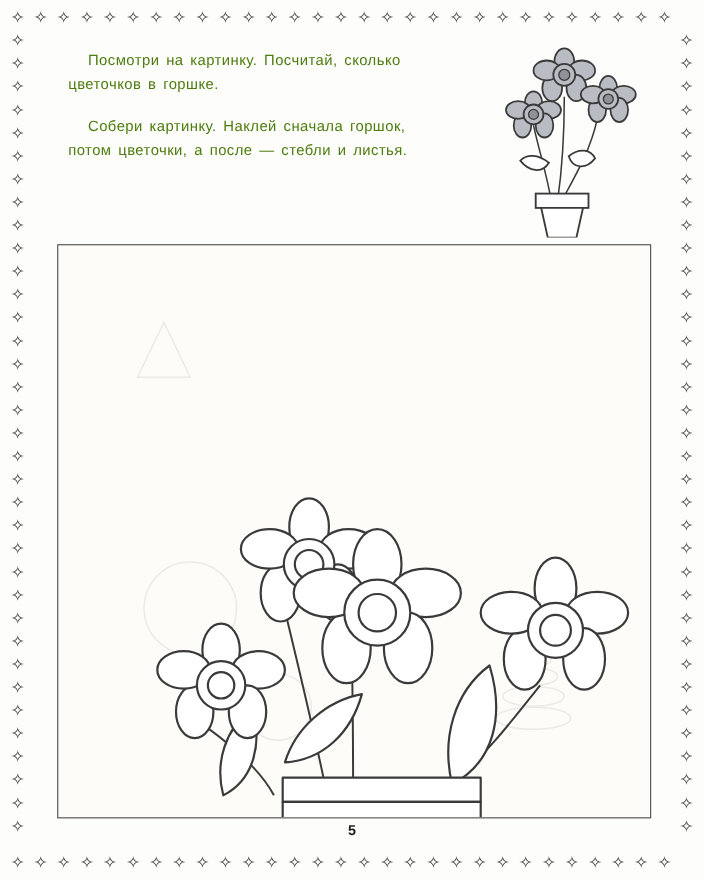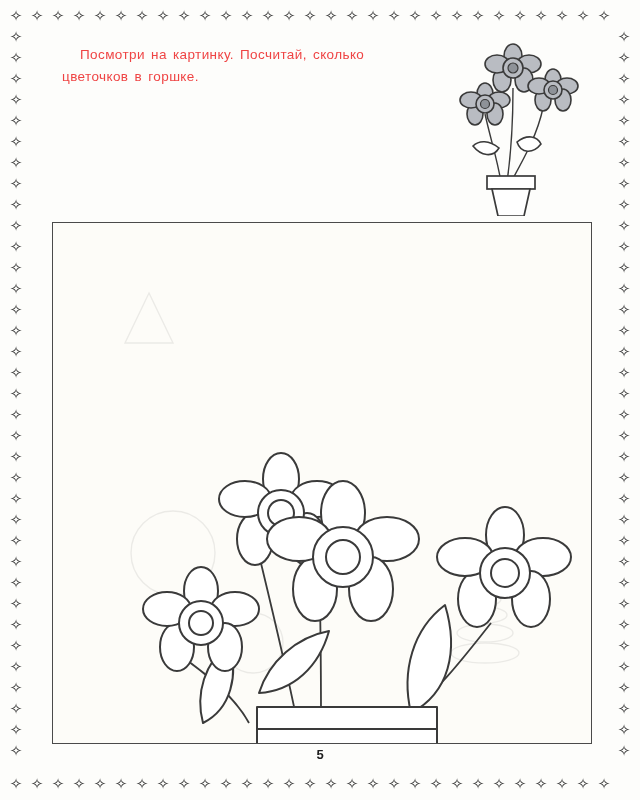--- a/index.html
+++ b/index.html
@@ -48,21 +48,21 @@
     width: 572px;
     height: 742px;
   }
 
   
   .text-block {
     position: absolute;
     left: 28px;
     top: 14px;
     width: 340px;
-    color: #ef4444;
+    color: #4d7c0f;
     font-size: 13.5px;
     line-height: 22px;
     letter-spacing: 0.4px;
   }
   .para {
     margin: 0 0 16px 0;
     text-indent: 18px;
     word-spacing: 2px;
   }
 
@@ -234,20 +234,21 @@
       <span class="star" style="left: 0px; top: 714px; color: rgb(59, 59, 59);">✧</span>
       <span class="star" style="left: 608px; top: 714px; color: rgb(59, 59, 59);">✧</span>
       <span class="star" style="left: 0px; top: 735px; color: rgb(59, 59, 59);">✧</span>
       <span class="star" style="left: 608px; top: 735px; color: rgb(59, 59, 59);">✧</span>
     </div>
 
   <div class="content">
 
     <div class="text-block">
       <p class="para">Посмотри на картинку. Посчитай, сколько цветочков в горшке.</p>
+      <p class="para">Собери картинку. Наклей сначала горшок, потом цветочки, а после — стебли и листья.</p>
     </div>
 
     <div class="sample-illustration">
       <svg width="185" height="180" viewBox="0 0 185 180" xmlns="http://www.w3.org/2000/svg">
         <g fill="none" stroke="#3a3a3a" stroke-width="1.6">
 
           <path d="M72 78 C78 105 84 122 88 146" stroke-width="1.4"></path>
           <path d="M100 52 C100 85 98 118 94 146" stroke-width="1.4"></path>
           <path d="M130 72 C124 100 110 124 98 146" stroke-width="1.4"></path>
 

